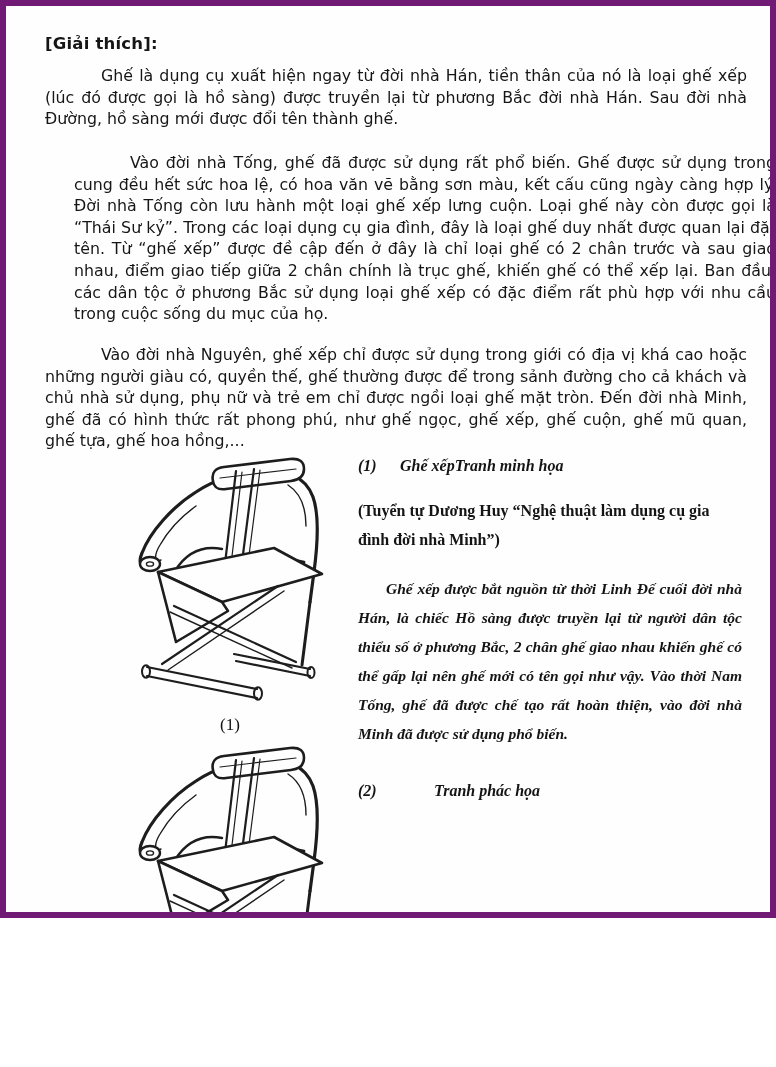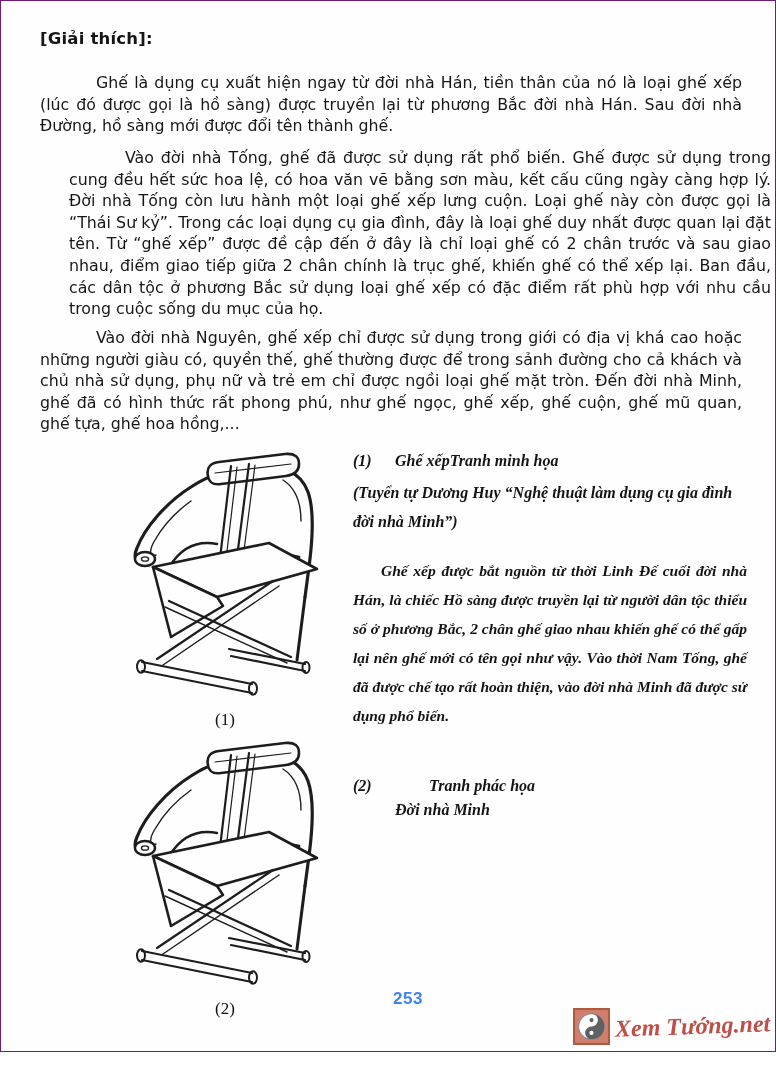--- a/index.html
+++ b/index.html
@@ -1,34 +1,34 @@
 <!DOCTYPE html>
 <html><head>
 <meta charset="utf-8">
 <style>
   * { margin:0; padding:0; box-sizing:border-box; }
   html,body { background:#ffffff; }
   body { width:776px; height:1067px; font-family:"DejaVu Sans",sans-serif; }
   .page {
-    position:relative; width:776px; height:1052px;
-    background:#fefefe; border:1px solid #701a75; overflow:hidden;
+    position:relative; width:776px; height:918px;
+    background:#fefefe; border:6px solid #701a75; overflow:hidden;
     color:#161616;
   }
   .heading {
     position:absolute; top:28px; left:39px;
     font-size:16.5px; font-weight:600; letter-spacing:.2px;
   }
   .para {
     position:absolute; left:39px; width:702px;
     font-size:15.8px; line-height:21.6px;
     text-indent:56px; text-align:justify;
   }
-  .para-1 { top:59px;margin-top:12px; }
+  .para-1 { top:59px; }
   .para-2 { top:146px;margin-left:29px; }
-  .para-3 { top:326px; }
+  .para-3 { top:338px; }
 
   .fig-row { position:absolute; left:96px; right:28px; display:flex; }
   .fig-row-1 { top:444px; }
   .fig-row-2 { top:733px; }
 
   .chair-col { flex:none; width:256px; display:flex; flex-direction:column; align-items:center; }
   .chair { width:232px; height:262px; display:block; }
   .fig-label { font-family:"Liberation Serif",serif; font-size:17px; margin-top:3px; color:#111; }
 
   .text-col { flex:1; min-width:0; }
@@ -41,22 +41,22 @@
     font-size:16px; line-height:24px; color:#141414;
   }
   .cap-no { flex:none; width:42px; }
   .cap-type-wide { }
   .cap-type-narrow { margin-left:34px; }
   .cap-sub {
     font-family:"Liberation Serif",serif; font-style:italic; font-weight:bold;
     font-size:16px; line-height:24px; margin-left:42px; color:#141414;
   }
   .fig-source {
-    font-family:"Liberation Serif",serif; font-style:italic; font-weight:bold;
-    font-size:16px; line-height:29px; margin-top:5px; color:#141414;
+    font-family:"Liberation Serif",serif; font-weight:bold;
+    font-size:16px; line-height:29px; margin-top:18px; color:#141414;
   }
   .fig-body {
     font-family:"Liberation Serif",serif; font-style:italic; font-weight:bold;
     font-size:15.5px; line-height:29px; margin-top:20px;
     text-indent:28px; text-align:justify; color:#141414;
   }
 
   .page-num {
     position:absolute; top:988px; left:0; width:776px;
     text-align:center; padding-left:38px;
@@ -157,21 +157,20 @@
       <svg class="chair">
           <use href="#folding-chair"></use>
         </svg>
       <div class="fig-label">(2)</div>
     </div>
     <div class="text-col">
       <div class="fig-caption">
         <span class="cap-no">(2)</span>
         <span class="cap-type-narrow">Tranh phác họa</span>
       </div>
-      <div class="cap-sub">Đời nhà Minh</div>
     </div>
   </div>
 
   <div class="page-num">253</div>
 
   <div class="watermark">
     <svg class="wm-icon" viewBox="0 0 36 36">
       <rect x="1" y="1" width="34" height="34" fill="#cf7f6b" stroke="#b05a44" stroke-width="2"></rect>
       <circle cx="18" cy="18" r="12.5" fill="#ffffff" stroke="#8a8a8a" stroke-width="1"></circle>
       <path d="M18,5.5 a12.5,12.5 0 0,1 0,25 a6.25,6.25 0 0,1 0,-12.5 a6.25,6.25 0 0,0 0,-12.5 Z" fill="#5f6163"></path>

